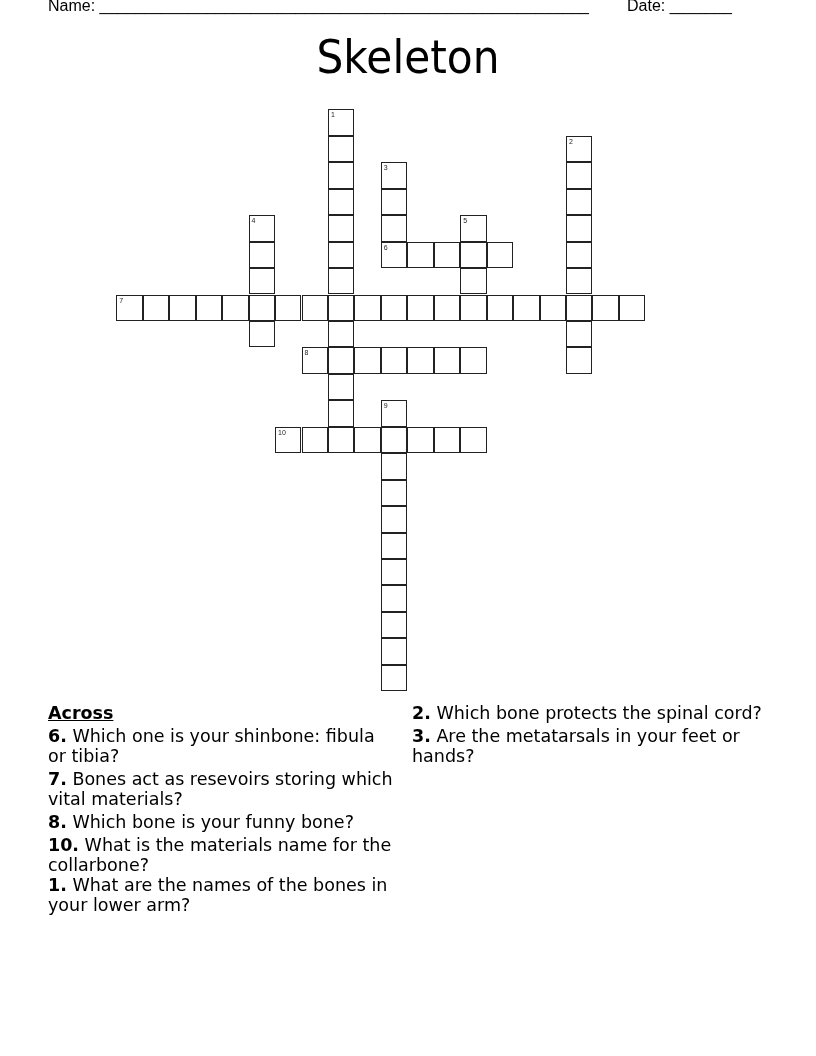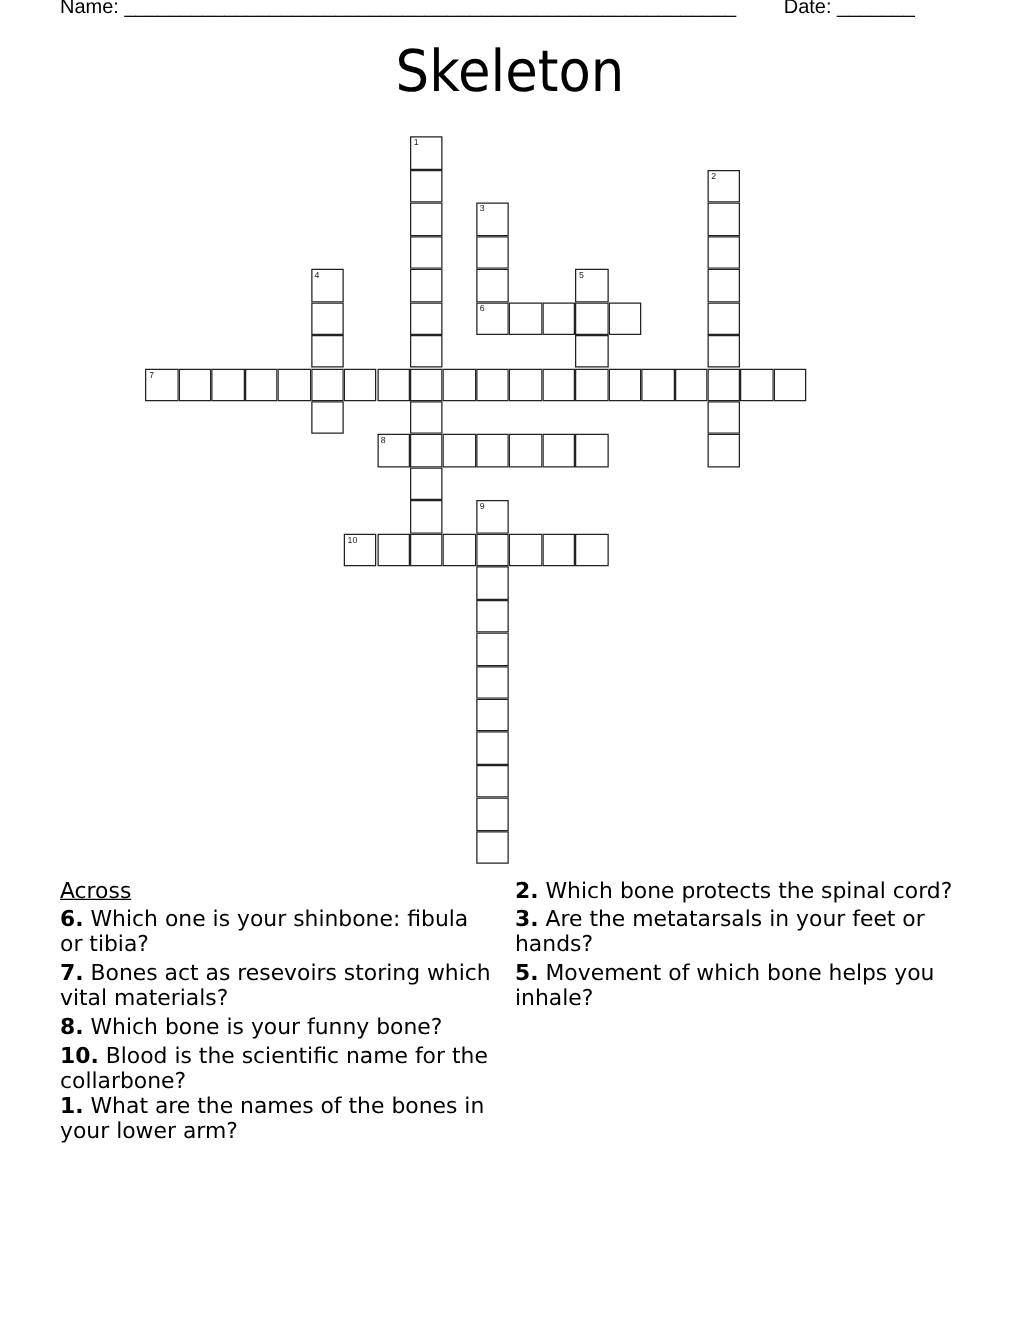--- a/index.html
+++ b/index.html
@@ -6,21 +6,21 @@
   body { width: 816px; height: 1056px; position: relative; overflow: hidden; color: #000; }
   .header { position: absolute; top: -3px; left: 48px; font-family: "Liberation Sans", sans-serif; font-size: 16px; white-space: nowrap; }
   .header .date { position: absolute; left: 579px; top: 0; }
   .title { position: absolute; top: 30px; left: 0; width: 816px; text-align: center; font-family: "DejaVu Sans", sans-serif; font-size: 46px; font-weight: normal; letter-spacing: 0px; transform: scaleX(0.92); }
   .grid { position: absolute; left: 117px; top: 110px; }
   .cell { position: absolute; width: 26.45px; height: 26.45px; box-sizing: border-box; border: 1.3px solid #222; background: #fff; margin-left: -0.65px; margin-top: -0.65px; }
   .cell .num { position: absolute; top: 1px; left: 2px; font-family: "Liberation Sans", sans-serif; font-size: 7px; line-height: 7px; color: #222; }
   .clues { position: absolute; top: 703px; font-family: "DejaVu Sans", sans-serif; font-size: 17.5px; line-height: 20px; }
   .clues.left { left: 48px; width: 345px; }
   .clues.right { left: 412px; width: 350px; }
-  .clues .heading { font-weight: normal; text-decoration: underline; margin-bottom: 3px; }
+  .clues .heading { font-weight: bold; text-decoration: underline; margin-bottom: 3px; }
   .clues .clue { margin-bottom: 3px; }
   .clues .clue b { font-weight: bold; }
 </style>
 </head>
 <body>
 
 <div class="header">
   <span>Name: _______________________________________________________</span>
   <span class="date">Date: _______</span>
 </div>
@@ -125,21 +125,20 @@
     <div class="cell" style="left: 290.95px; top: 317.4px;"></div>
     <div class="cell" style="left: 317.4px; top: 317.4px;"></div>
     <div class="cell" style="left: 343.85px; top: 317.4px;"></div>
   </div>
 
 <div class="clues left">
   <div class="heading">Across</div>
   <div class="clue"><b>6.</b><span> Which one is your shinbone: fibula or tibia?</span></div>
   <div class="clue"><b>7.</b><span> Bones act as resevoirs storing which vital materials?</span></div>
   <div class="clue"><b>8.</b><span> Which bone is your funny bone?</span></div>
-  <div class="clue" style="margin-bottom:0"><b>10.</b><span> Blood is the scientific name for the collarbone?</span></div>
+  <div class="clue" style="margin-bottom:0"><b>10.</b><span> What is the materials name for the collarbone?</span></div>
   <div class="clue"><b>1.</b><span> What are the names of the bones in your lower arm?</span></div>
 </div>
 
 <div class="clues right">
   <div class="clue"><b>2.</b><span> Which bone protects the spinal cord?</span></div>
   <div class="clue"><b>3.</b><span> Are the metatarsals in your feet or hands?</span></div>
-  <div class="clue"><b>5.</b><span> Movement of which bone helps you inhale?</span></div>
 </div>
 
 </body></html>

